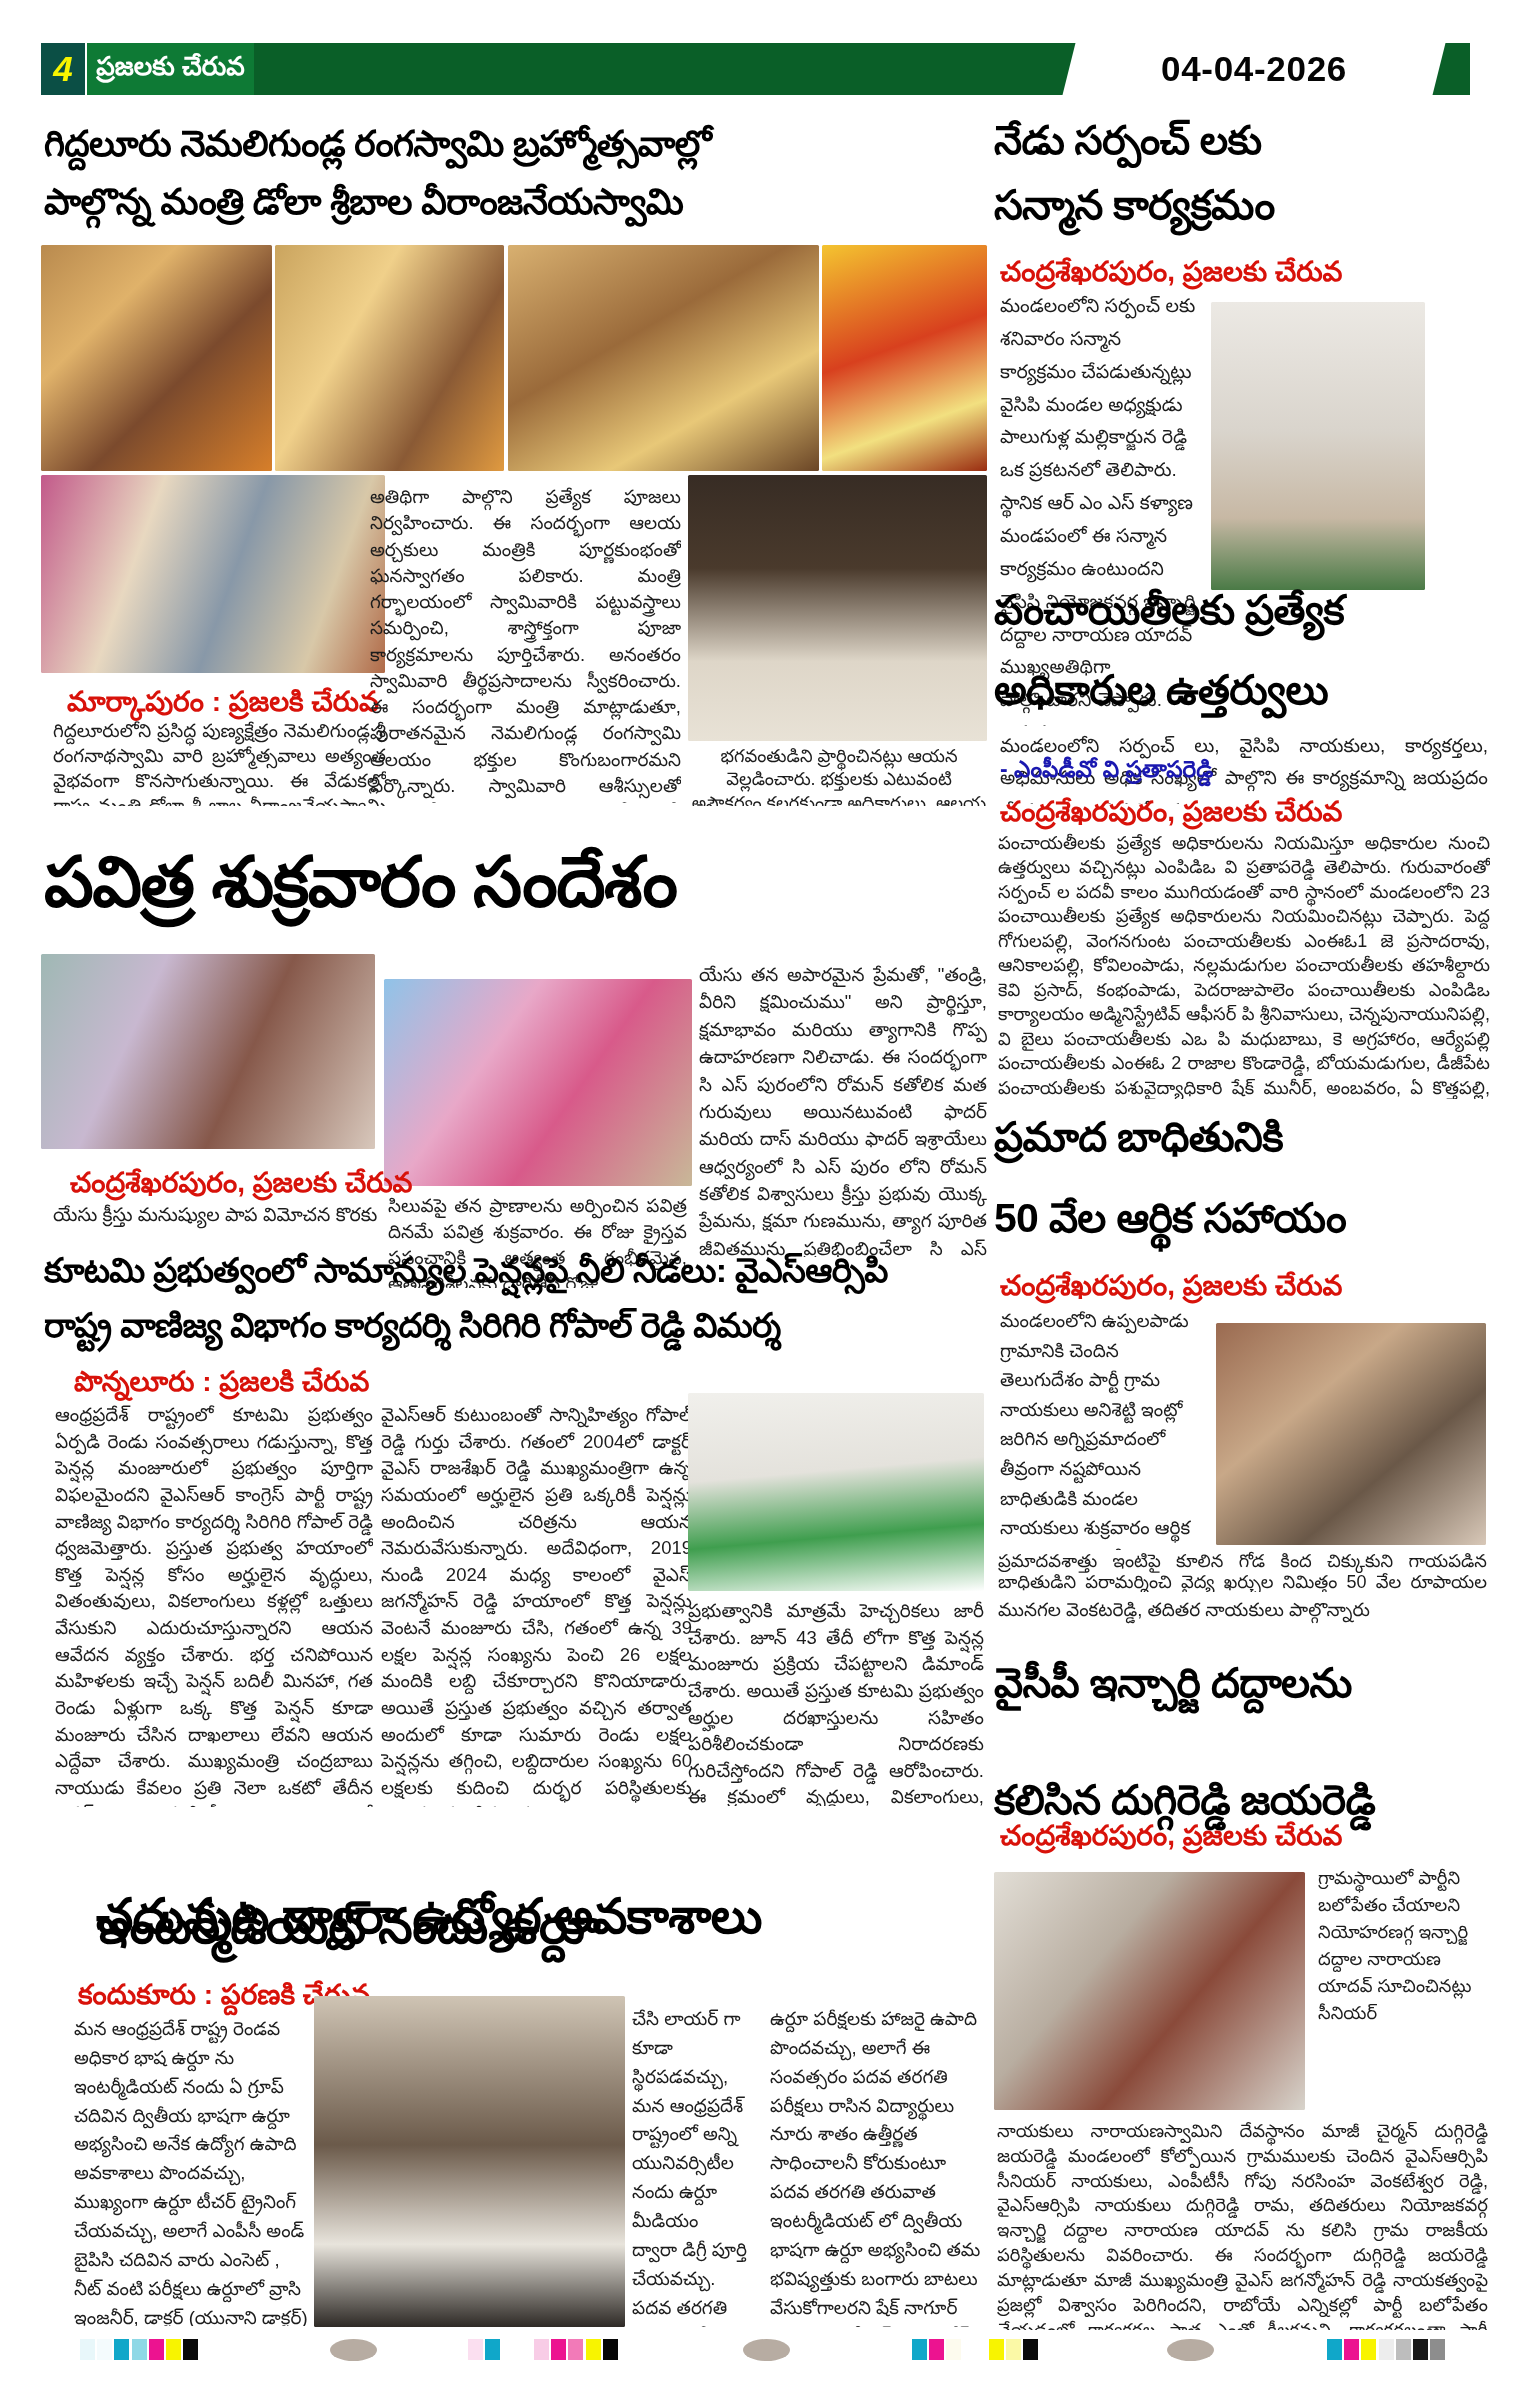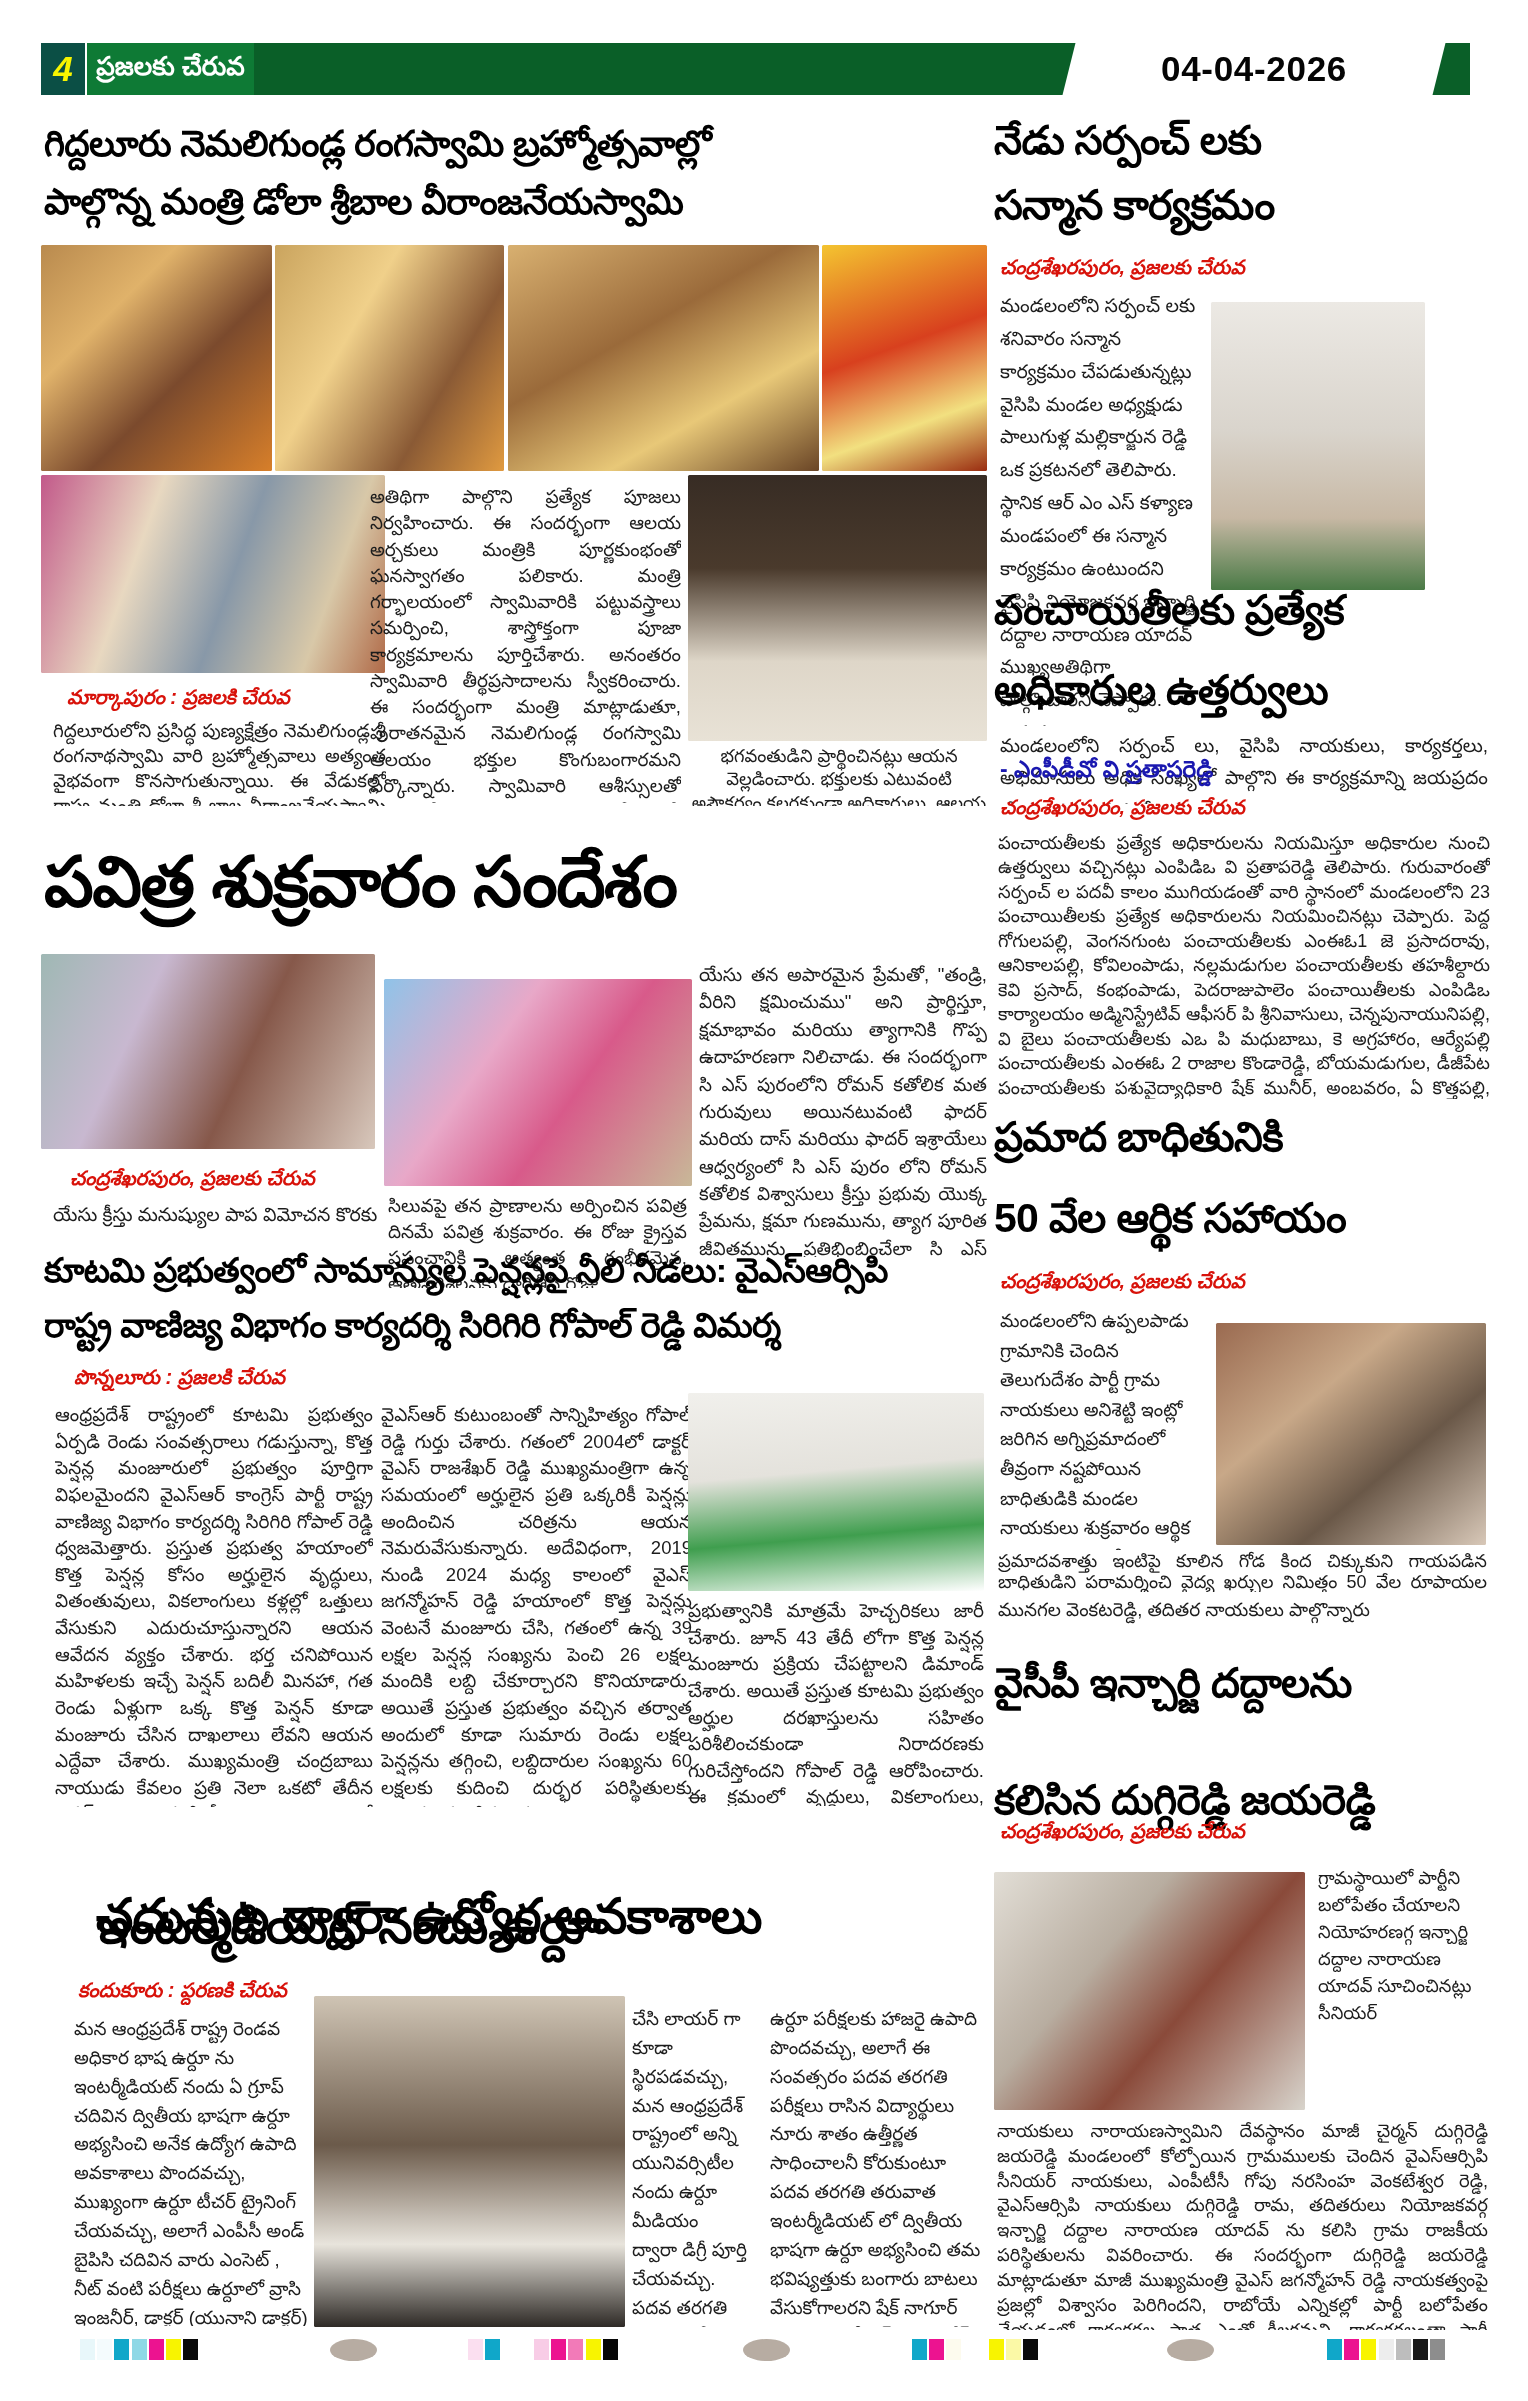--- a/index.html
+++ b/index.html
@@ -13,21 +13,21 @@
            color:var(--page_number_yellow);font-size:35px;font-weight:700;font-style:italic;}
   .hdr-mast{left:87px;top:43px;width:167px;height:52px;background:var(--header_green_light);
             display:flex;align-items:center;justify-content:center;
             color:#ffffff;font-size:26px;font-weight:700;}
   .hdr-bar{left:254px;top:43px;width:1216px;height:52px;background:var(--header_green);}
   .hdr-date-wrap{left:1069px;top:43px;width:370px;height:52px;background:#ffffff;
                  transform:skewX(-14deg);display:flex;align-items:center;justify-content:center;}
   .hdr-date{transform:skewX(14deg);font-size:35px;font-weight:800;letter-spacing:0.7px;color:#050505;}
   
   .headline{font-weight:800;color:#000;text-align:left;line-height:1.1;letter-spacing:-0.7px;}
-  .byline{color:var(--byline_red);font-weight:700;font-size:20px;font-style:italic;}
+  .byline{color:var(--byline_red);font-weight:700;font-size:28px;}
   .subline{color:var(--subline_blue);font-weight:700;font-size:23px;}
   .body-text{font-size:19px;line-height:1.52;text-align:justify;color:#1c1c1c;}
   
   .photo{position:absolute;border-radius:1.5px;}
   .ph-fest1{background:linear-gradient(135deg,#b98a4e 0%,#e0b26a 30%,#7b4a2d 60%,#d77f2a 100%);}
   .ph-fest2{background:linear-gradient(120deg,#caa45e 0%,#f0d08a 35%,#8a5a35 70%,#e09a40 100%);}
   .ph-fest3{background:linear-gradient(150deg,#d8b070 0%,#9a6a3a 40%,#e8c878 70%,#6a4526 100%);}
   .ph-fest4{background:linear-gradient(160deg,#f4c430 0%,#d8401e 45%,#f2e080 75%,#9a2c10 100%);}
   .ph-crowd{background:linear-gradient(110deg,#c2598a 0%,#e8d8c0 30%,#8898a8 55%,#d8c8a8 80%,#b06a48 100%);}
   .ph-temple-group{background:linear-gradient(180deg,#372c24 0%,#4a3a2c 35%,#ded6c8 70%,#e8e2d6 100%);}

